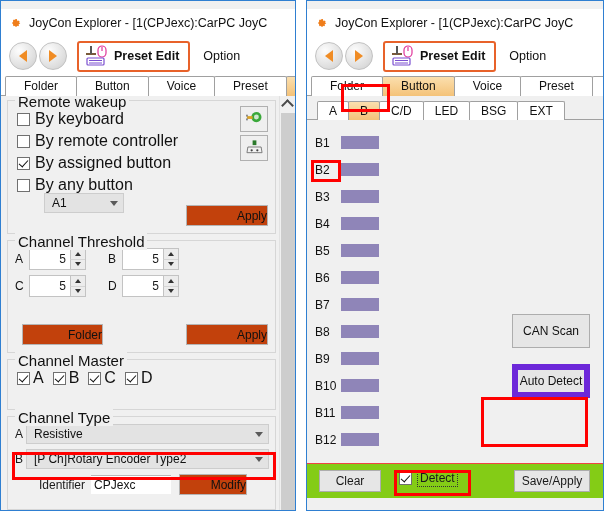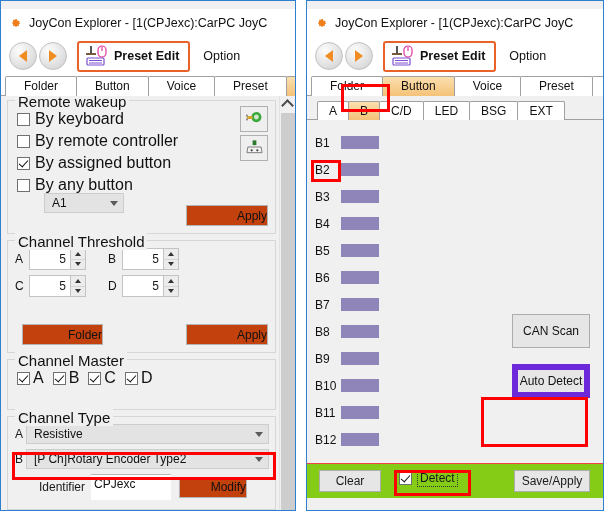--- a/index.html
+++ b/index.html
@@ -161,21 +161,21 @@
   .master-row .cbrow{margin:0;}
   .master-row .cb{margin-right:3px;}
 
   .ctype-row{display:flex;align-items:center;margin-bottom:5px;}
   .ctype-lbl{width:11px;font-size:12px;}
   .ctype-row .combo{flex:1;}
 
   .ident-row{display:flex;align-items:center;margin-left:24px;margin-top:2px;}
   .ident-lbl{font-size:12px;margin-right:6px;}
   .ident-inp{
-    width:80px;height:26px;background:#fff;border:none;border-top:1px solid #b9b9b9;
+    width:80px;height:19px;background:#fff;border:none;border-top:1px solid #b9b9b9;
     font-size:12px;padding-left:3px;box-sizing:border-box;line-height:19px;color:#111;
   }
 
   
   .vsb{
     position:absolute;right:0;top:0;width:15px;bottom:0;background:#f0f0f0;
     border-left:1px solid #e2e2e2;
   }
   .vsb .sb-up{
     height:16px;display:flex;align-items:center;justify-content:center;background:#f0f0f0;

